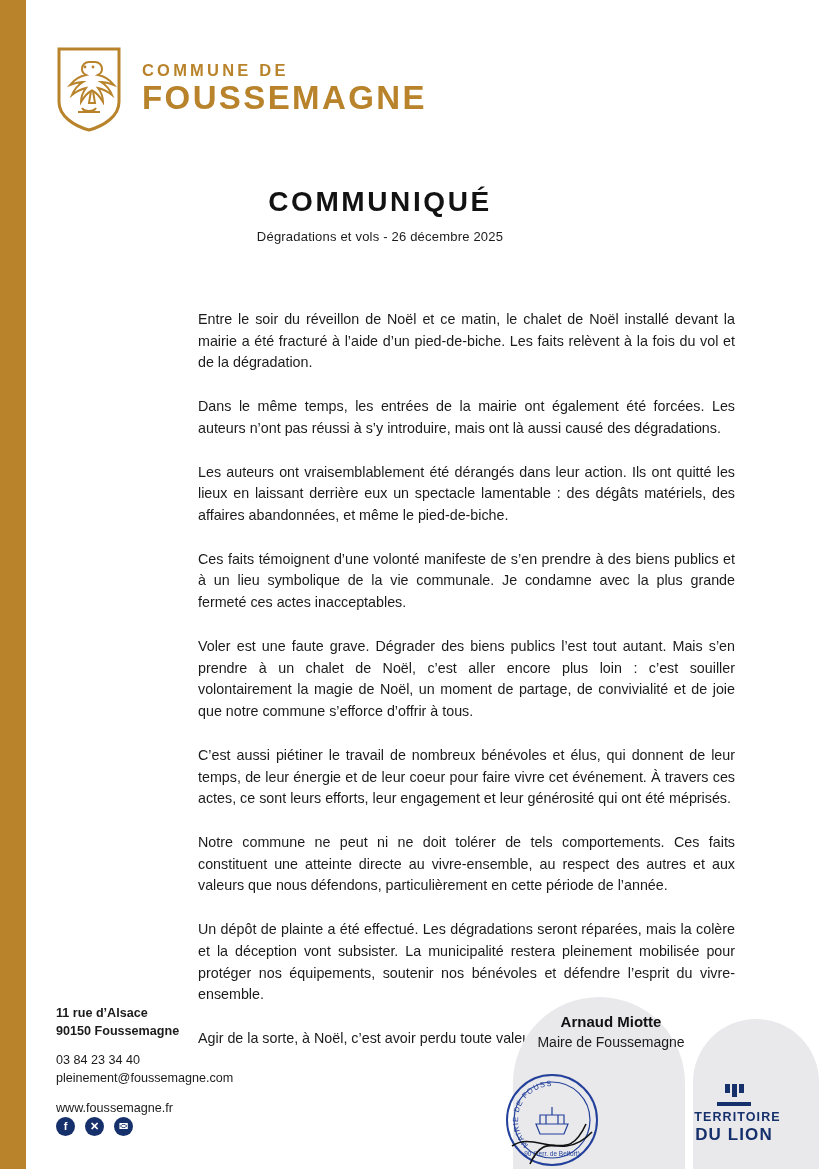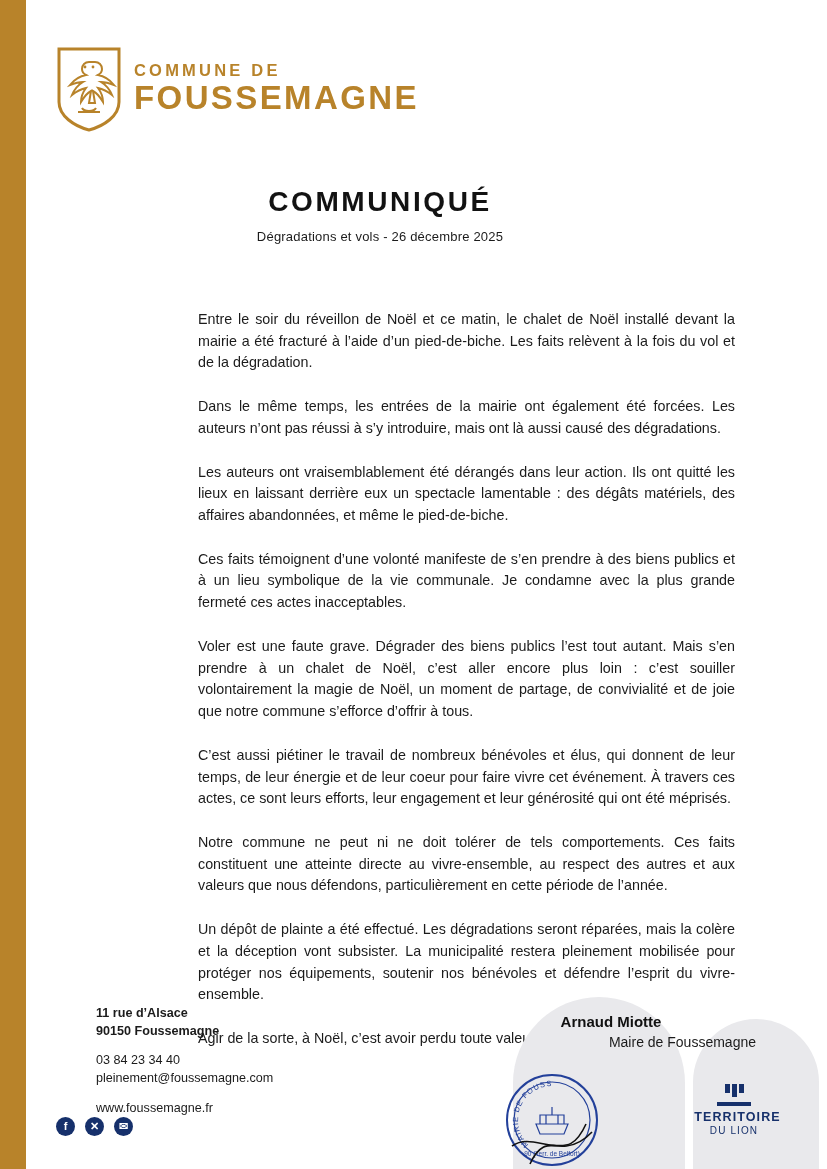--- a/index.html
+++ b/index.html
@@ -35,21 +35,21 @@
     background: #ffffff;
   }
 
   
   .header {
     position: absolute;
     left: 30px;
     top: 46px;
     display: flex;
     align-items: center;
-    gap: 12px;
+    gap: 20px;
   }
   .crest {
     width: 66px;
     height: 86px;
   }
   .brand {
     display: flex;
     flex-direction: column;
     justify-content: center;
     color: #b8832a;
@@ -111,21 +111,20 @@
 
   
   .footer-left {
     position: absolute;
     left: 30px;
     top: 1004px;
     width: 300px;
     font-size: 12.6px;
     line-height: 1.45;
     color: #1b1b1b;
-    margin-left: 40px;
   }
   .footer-left .addr {
     font-weight: 700;
   }
   .footer-left .contact {
     margin-top: 10px;
   }
   .footer-left .web {
     margin-top: 12px;
   }
@@ -177,21 +176,20 @@
   }
   .sig-name {
     font-size: 15px;
     font-weight: 700;
     color: #111111;
   }
   .sig-role {
     margin-top: 4px;
     font-size: 14px;
     color: #1b1b1b;
-    text-align: right;
   }
 
   
   .stamp {
     position: absolute;
     left: 478px;
     top: 1072px;
     width: 96px;
     height: 96px;
   }
@@ -227,22 +225,22 @@
     margin: 0 auto 4px;
   }
   .territoire .tl-top {
     font-size: 12.5px;
     font-weight: 700;
     letter-spacing: 1.1px;
     line-height: 1.2;
     padding-left: 7px;
   }
   .territoire .tl-bot {
-    font-size: 10px;
-    font-weight: 400;
+    font-size: 17px;
+    font-weight: 700;
     letter-spacing: 1.1px;
     line-height: 1.2;
   }
 </style>
 </head>
 <body>
 
 <div class="left-band"></div>
 
 <div class="page">

